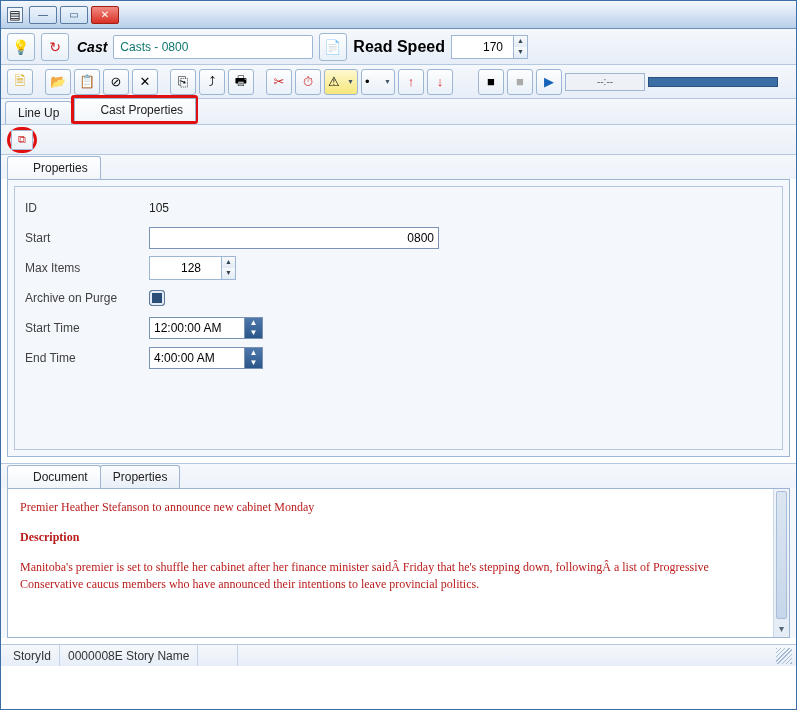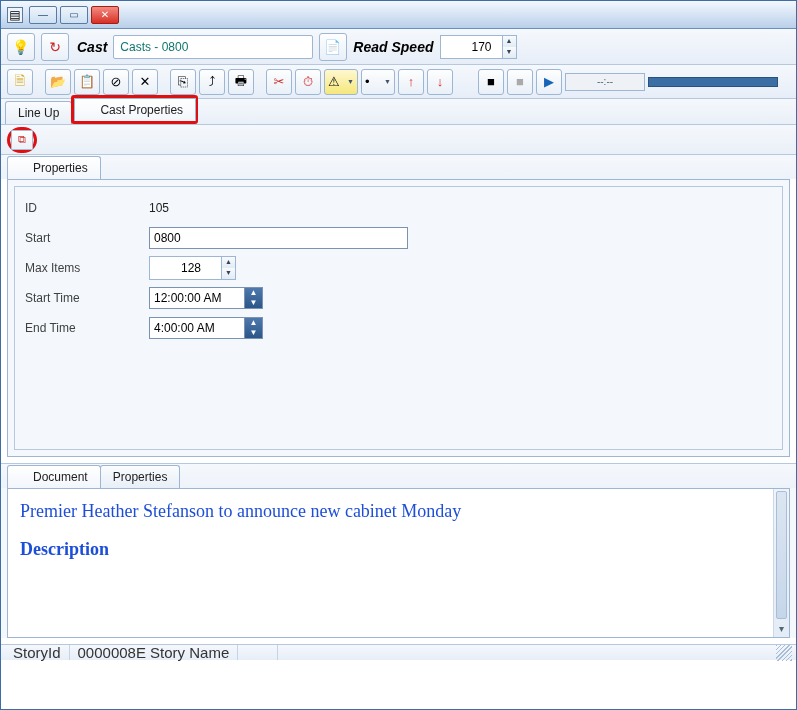--- a/index.html
+++ b/index.html
@@ -56,21 +56,21 @@
     display: flex; align-items: center; justify-content: center;
     font-size: 14px;
   }
   .cast-label { font-weight: bold; font-style: italic; font-size: 14px; margin-left: 2px; }
   .cast-input {
     width: 200px; height: 24px;
     border: 1px solid #9db6d3; border-radius: 2px;
     padding: 0 6px; font-size: 12px; color: #0f766e;
     background:#fff;
   }
-  .rs-label { font-weight: bold; font-style: italic; font-size: 14px; }
+  .rs-label { font-weight: bold; font-size: 16px; }
   .spin {
     display: inline-flex; align-items: stretch;
     border: 1px solid #9db6d3; height: 24px; background:#fff;padding-left:27px;
   }
   .spin input { border: none; width: 34px; padding: 0 4px; font-size: 12px; }
   .spin .arrows { width: 14px; display: flex; flex-direction: column; }
   .spin .arrows div { flex:1; border-left:1px solid #9db6d3; background: linear-gradient(#f8fafc,#e2ebf5); font-size:7px; text-align:center; line-height:10px; color:#345; }
 
   
   .toolbar {
@@ -155,21 +155,21 @@
   .inner-panel {
     border: 1px solid #b6c8de;
     background: #f4f8fc;
     padding: 10px 10px 10px 10px;
     height: 100%;
   }
   .form-row { display:flex; align-items:center; margin-bottom: 8px; height: 22px; }
   .form-row .lbl { width: 124px; font-size: 12px; color:#404040; }
   .form-row .val { font-size: 12px; color:#222; }
   input.text { height: 22px; border:1px solid #7a93b2; padding: 0 4px; font-size:12px; background:#fff; }
-  input.text.w-lg { width: 259px; }
+  input.text.w-lg { width: 290px; text-align: right; }
   input.text.w-sm { width: 44px; }
   input.text.w-time { width: 96px; }
   .chk { width: 16px; height: 16px; border:1px solid #5f7a9a; border-radius:3px; background:#2b4e78; box-shadow: inset 0 0 0 2px #e3ecf6; }
   .time-wrap { display:flex; }
   .time-wrap .arrows {
     width: 18px; border:1px solid #7a93b2; border-left:none;
     display:flex; flex-direction:column; background:linear-gradient(#4f79ad,#2b5689);
   }
   .time-wrap .arrows div { flex:1; text-align:center; font-size:8px; color:#fff; line-height:10px; }
 
@@ -185,44 +185,44 @@
   .docpanel {
     margin: 0 6px 6px 6px;
     height: 150px;
     border: 1px solid #9db6d3;
     background: #fff;
     display:flex;
   }
   .doccontent {
     flex:1; padding: 10px 12px;
     font-family: Georgia, "Times New Roman", serif;
-    font-size: 18px; color:#1d4ed8; line-height: 1.35;
+    font-size: 12px; color:#b91c1c; line-height: 1.35;
     overflow: hidden;
   }
   .doccontent .title { margin-bottom: 14px; }
   .doccontent .hdr { font-weight: bold; margin-bottom: 14px; }
   .scrollbar {
     width: 16px; background: linear-gradient(#f0f4fa,#e4ecf5); border-left:1px solid #cbd8e8;
     position: relative;
   }
   .scrollbar::before {
     content:""; position:absolute; top:2px; left:2px; right:2px; bottom:18px;
     background: linear-gradient(#dce6f2,#c6d6ea); border:1px solid #a9bdd7; border-radius:2px;
   }
   .scrollbar::after {
     content:"▾"; position:absolute; bottom:0; left:0; right:0; text-align:center; font-size:10px; color:#567; height:16px; line-height:16px;
   }
 
   
   .status {
-    height: 16px;
+    height: 22px;
     background: linear-gradient(#f5f8fc,#e7eef8);
     border-top: 1px solid #b6c8de;
     display:flex; align-items:center;
-    font-size: 15px; color:#333;
+    font-size: 12px; color:#333;
     padding: 0 4px;
     text-align: center;
   }
   .status .cell { padding: 0 8px; border-right:1px solid #c4d3e6; height:100%; display:flex; align-items:center; }
   .status .grip { margin-left:auto; width:16px; height:16px; background:
     repeating-linear-gradient(135deg,#a8bcd6 0 1px,transparent 1px 3px);
   }
 </style>
 </head>
 <body>
@@ -356,20 +356,24 @@
       <span class="lbl">Max Items</span>
       <div class="spin">
         <input class="text w-sm" style="border: none;" value="128">
         <div class="arrows">
             <div>▲</div>
             <div>▼</div>
           </div>
       </div>
     </div>
     <div class="form-row">
+      <span class="lbl">Archive on Purge</span>
+      <div class="chk"></div>
+    </div>
+    <div class="form-row">
       <span class="lbl">Start Time</span>
       <div class="time-wrap">
         <input class="text w-time" value="12:00:00 AM" style="">
         <div class="arrows">
             <div>▲</div>
             <div>▼</div>
           </div>
       </div>
     </div>
     <div class="form-row">
@@ -387,20 +391,21 @@
 
 <div class="bottom">
   <div class="doc-tabstrip">
     <div class="tab active">Document</div>
     <div class="tab">Properties</div>
   </div>
   <div class="docpanel">
     <div class="doccontent">
       <div class="title">Premier Heather Stefanson to announce new cabinet Monday</div>
       <div class="hdr">Description</div>
+      <div>Manitoba's premier is set to shuffle her cabinet after her finance minister saidÂ Friday that he's stepping down, followingÂ a list of Progressive Conservative caucus members who have announced their intentions to leave provincial politics.</div>
     </div>
     <div class="scrollbar"></div>
   </div>
 </div>
 
 <div class="status">
   <div class="cell">StoryId</div>
   <div class="cell">
     <span>0000008E</span>&nbsp;
     <span>Story Name</span>

